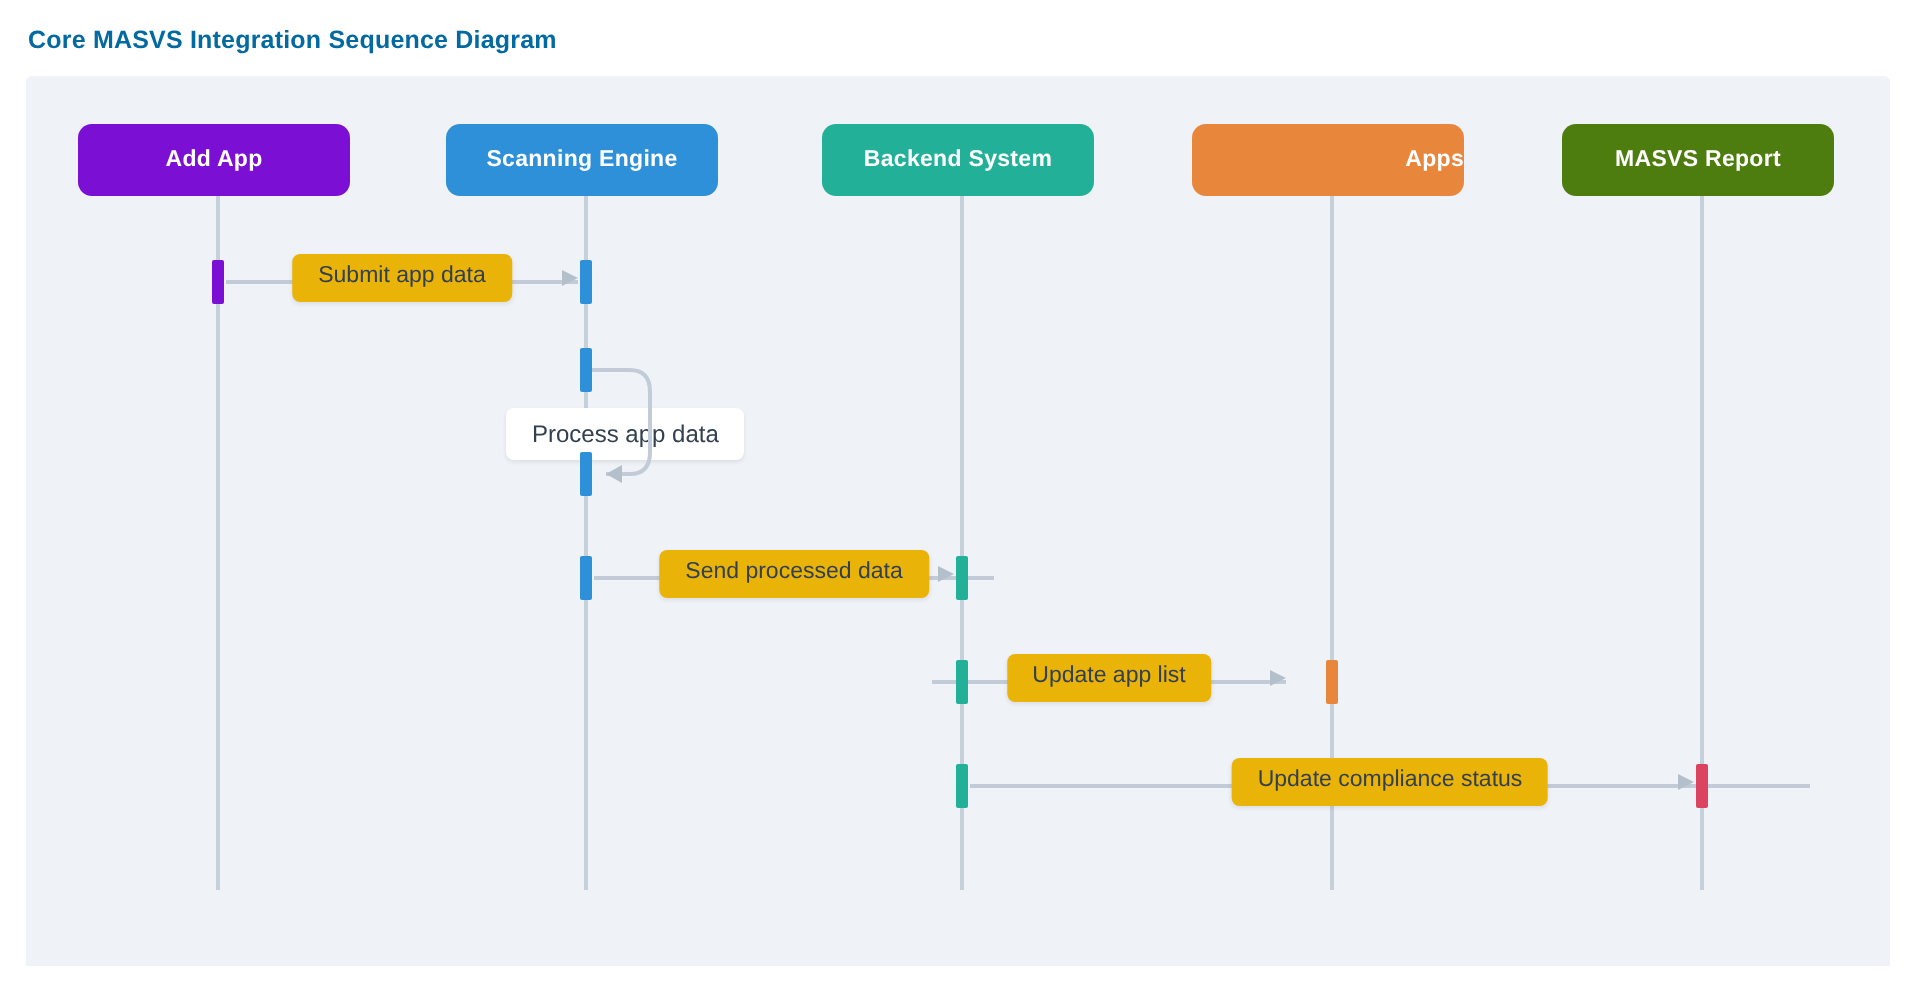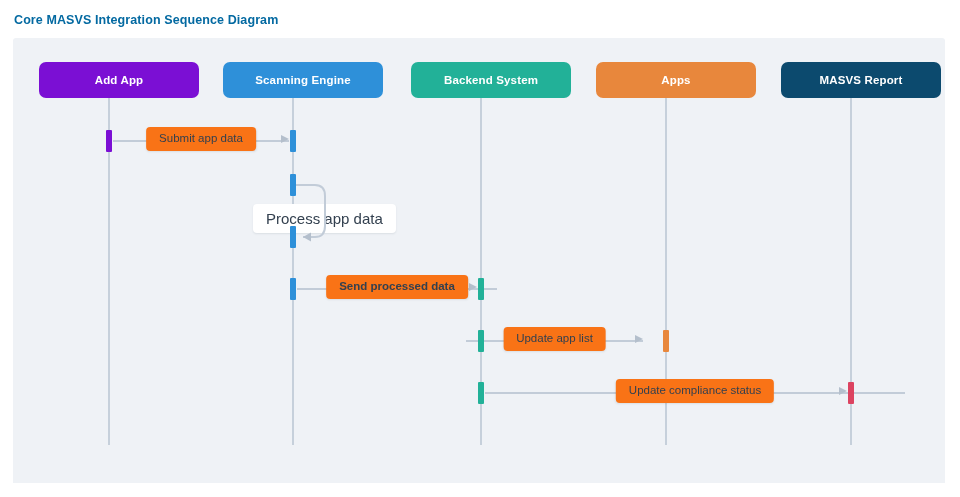--- a/index.html
+++ b/index.html
@@ -41,21 +41,21 @@
     position: absolute;
     top: 0;
     width: 140px;
     height: 440px;
     pointer-events: none;
   }
   .pbox {
     position: absolute;
     left: 0;
     top: 24px;
-    width: 160px;
+    width: 136px;
     height: 36px;
     border-radius: 7px;
     display: flex;
     align-items: center;
     justify-content: center;
     box-sizing: border-box;
     pointer-events: auto;
   }
   .pbox-label {
     font-size: 11.5px;
@@ -103,21 +103,21 @@
     height: 0;
     border-top: 4.5px solid transparent;
     border-bottom: 4.5px solid transparent;
     border-left: 8px solid #b4bfcc;
   }
   .msg-label {
     position: absolute;
     top: -2px;
     left: 50%;
     transform: translateX(-50%);
-    background: #f97316;
+    background: #eab308;
     border-radius: 4px;
     padding: 6px 13px;
     font-size: 11.5px;
     color: #33404f;
     white-space: nowrap;
     box-shadow: 0 1px 2px rgba(40,55,75,0.10);
     line-height: 1;
   }
 
   
@@ -127,21 +127,21 @@
   }
   .self-message svg {
     display: block;
     overflow: visible;
   }
   .self-label {
     position: absolute;
     background: #ffffff;
     border-radius: 4px;
     padding: 7px 13px;
-    font-size: 15px;
+    font-size: 12px;
     color: #33404f;
     white-space: nowrap;
     box-shadow: 0 1px 2px rgba(40,55,75,0.10);
     line-height: 1;
   }
 </style>
 </head>
 <body>
 
 <div id="page-title">Core MASVS Integration Sequence Diagram</div>
@@ -159,27 +159,27 @@
       </div>
       <div class="lifeline"></div>
     </div>
     <div class="participant" style="left: 210px;">
       <div class="pbox" style="background: rgb(46, 144, 217);">
         <span class="pbox-label">Scanning Engine</span>
       </div>
       <div class="lifeline"></div>
     </div>
     <div class="participant" style="left: 583px;">
-      <div class="pbox" style="background: rgb(232, 135, 60);">
+      <div class="pbox" style="background: rgb(232, 135, 60); justify-content: flex-end;">
         <span class="pbox-label">Apps</span>
       </div>
       <div class="lifeline"></div>
     </div>
     <div class="participant" style="left: 768px;">
-      <div class="pbox" style="background: #0c4a6e;">
+      <div class="pbox" style="background: #4d7c0f;">
         <span class="pbox-label">MASVS Report</span>
       </div>
       <div class="lifeline"></div>
     </div>
     <div class="activation" style="background: rgb(123, 15, 212); left: 93px; top: 92px; height: 22px;"></div>
     <div class="activation" style="background: rgb(46, 144, 217); left: 277px; top: 92px; height: 22px;"></div>
     <div class="message" style="left: 100px; top: 91px; width: 176px;">
       <div class="msg-line"></div>
       <div class="msg-head" style="left: 168px;"></div>
       <div class="msg-label">Submit app data</div>
@@ -188,21 +188,21 @@
     <div class="activation" style="background: rgb(46, 144, 217); left: 277px; top: 188px; height: 22px;"></div>
     <div class="self-message" style="left: 280px; top: 147px;">
       <svg width="50" height="58">
         <path d="M 3 0 L 22 0 Q 32 0 32 11 L 32 41 Q 32 52 22 52 L 10 52" fill="none" stroke="#c2ccd8" stroke-width="2"></path>
         <path d="M 10 52 l 8 -4.5 l 0 9 z" fill="#b4bfcc"></path>
       </svg>
     </div>
     <div class="self-label" style="left: 240px; top: 166px;">Process app data</div>
     <div class="activation" style="background: rgb(46, 144, 217); left: 277px; top: 240px; height: 22px;"></div>
     <div class="activation" style="background: rgb(34, 177, 152); left: 465px; top: 240px; height: 22px;"></div>
-    <div class="message" style="left: 284px; top: 239px; width: 200px; font-weight: bold;">
+    <div class="message" style="left: 284px; top: 239px; width: 200px;">
       <div class="msg-line"></div>
       <div class="msg-head" style="left: 172px;"></div>
       <div class="msg-label">Send processed data</div>
     </div>
     <div class="activation" style="background: rgb(34, 177, 152); left: 465px; top: 292px; height: 22px;"></div>
     <div class="activation" style="background: rgb(232, 135, 60); left: 650px; top: 292px; height: 22px;"></div>
     <div class="message" style="left: 453px; top: 291px; width: 177px;">
       <div class="msg-line"></div>
       <div class="msg-head" style="left: 169px;"></div>
       <div class="msg-label">Update app list</div>

